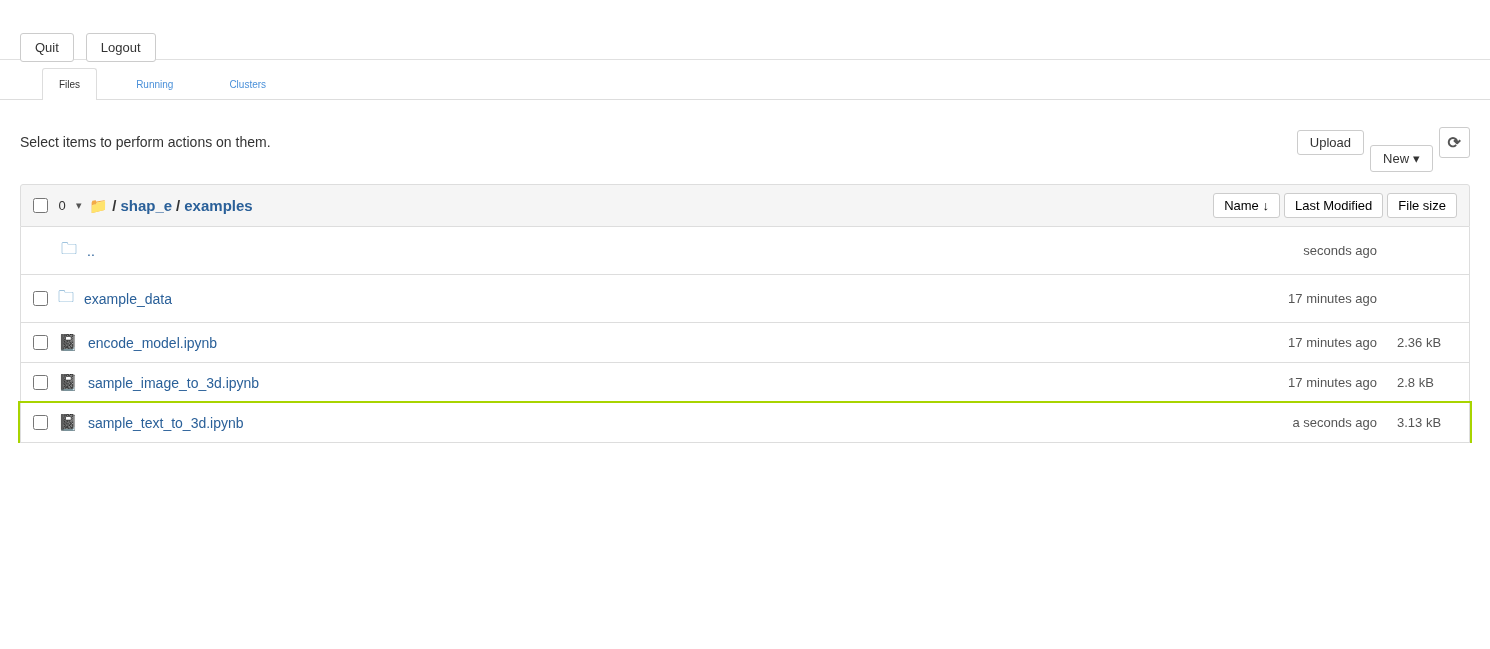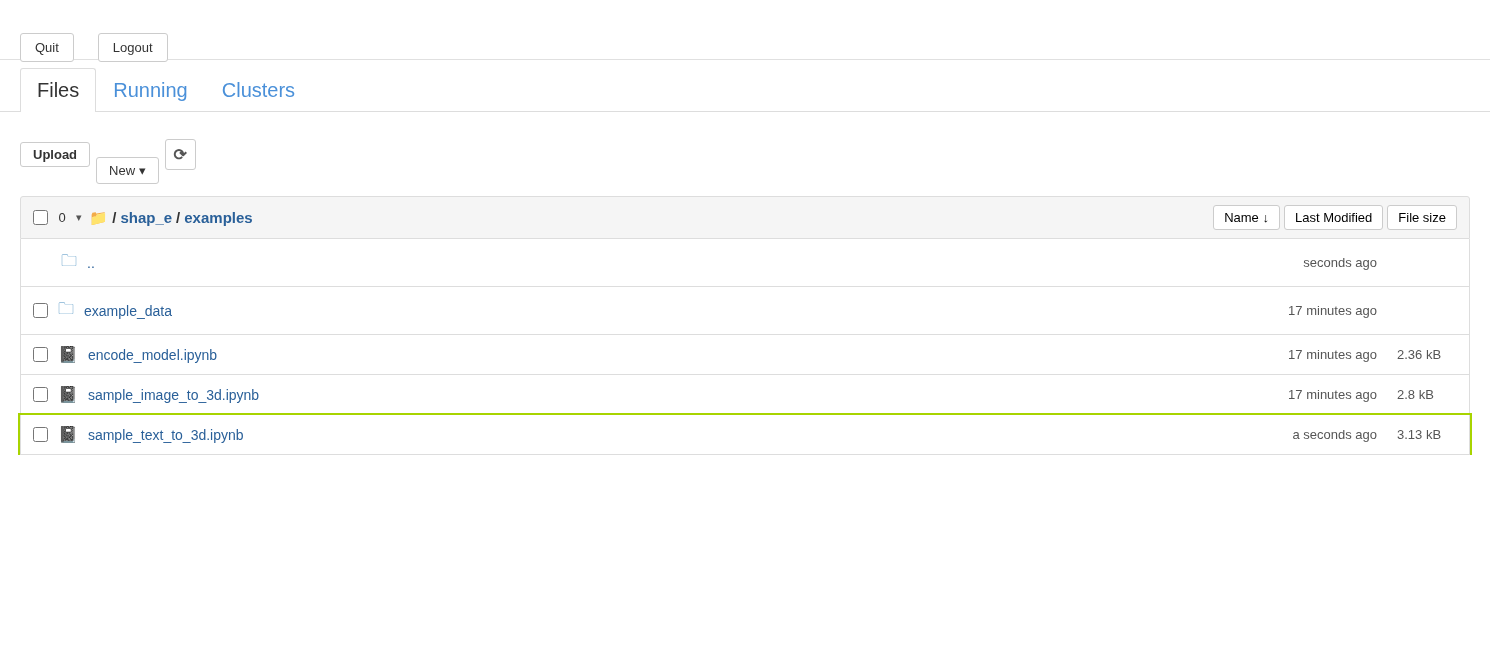--- a/index.html
+++ b/index.html
@@ -21,21 +21,21 @@
       font-size: 22px;
       font-weight: 300;
       color: #333;
     }
     .logo-icon {
       width: 36px;
       height: 36px;
     }
     .header-buttons {
       display: flex;
-      gap: 24px;
+      gap: 12px;
       margin-top: 36px;
     }
     .btn {
       padding: 6px 14px;
       border: 1px solid #ccc;
       background: #fff;
       cursor: pointer;
       font-size: 13px;
       border-radius: 3px;
       color: #333;
@@ -44,26 +44,27 @@
     
     .tabs {
       display: flex;
       padding: 0 20px;
       border-bottom: 1px solid #ddd;
       margin-top: 8px;
     }
     .tab {
       padding: 10px 16px;
       cursor: pointer;
-      font-size: 20px;
+      font-size: 10px;
       color: #4a90d9;
       border: 1px solid transparent;
       border-bottom: none;
       margin-bottom: -1px;
       border-radius: 3px 3px 0 0;
+      margin-left: 22px;
     }
     .tab.active {
       color: #333;
       background: #fff;
       border-color: #ddd;
       border-bottom-color: #fff;
     }
 
     
     .toolbar {
@@ -81,21 +82,20 @@
       align-items: center;
       gap: 6px;
     }
     .btn-upload {
       padding: 4px 12px;
       border: 1px solid #ccc;
       background: #fff;
       cursor: pointer;
       font-size: 13px;
       border-radius: 3px;
-      font-weight: bold;
     }
     .btn-new {
       padding: 5px 12px;
       border: 1px solid #ccc;
       background: #fff;
       cursor: pointer;
       font-size: 13px;
       border-radius: 3px;
       display: flex;
       align-items: center;
@@ -264,20 +264,23 @@
   </div>
   <div class="tab">
     <span>Running</span>
   </div>
   <div class="tab">
     <span>Clusters</span>
   </div>
 </div>
 
 <div class="toolbar">
+  <div class="toolbar-left">
+    <span>Select items to perform actions on them.</span>
+  </div>
   <div class="toolbar-right">
     <button class="btn-upload btn">Upload</button>
     <button class="btn-new btn">
       <span>New</span>
       <span>▾</span>
     </button>
     <button class="btn-refresh btn">
       <span style="display:inline-block;font-size:16px;font-weight:bold;">⟳</span>
     </button>
   </div>

